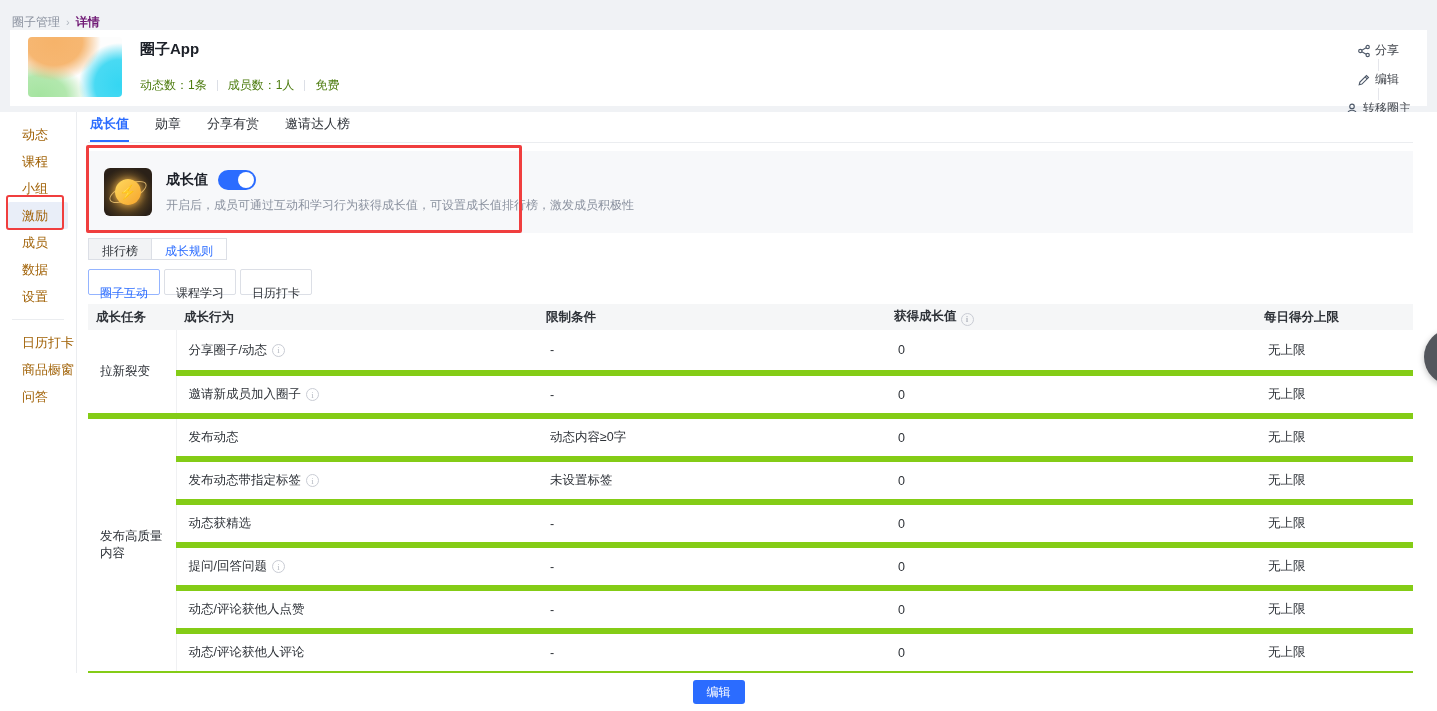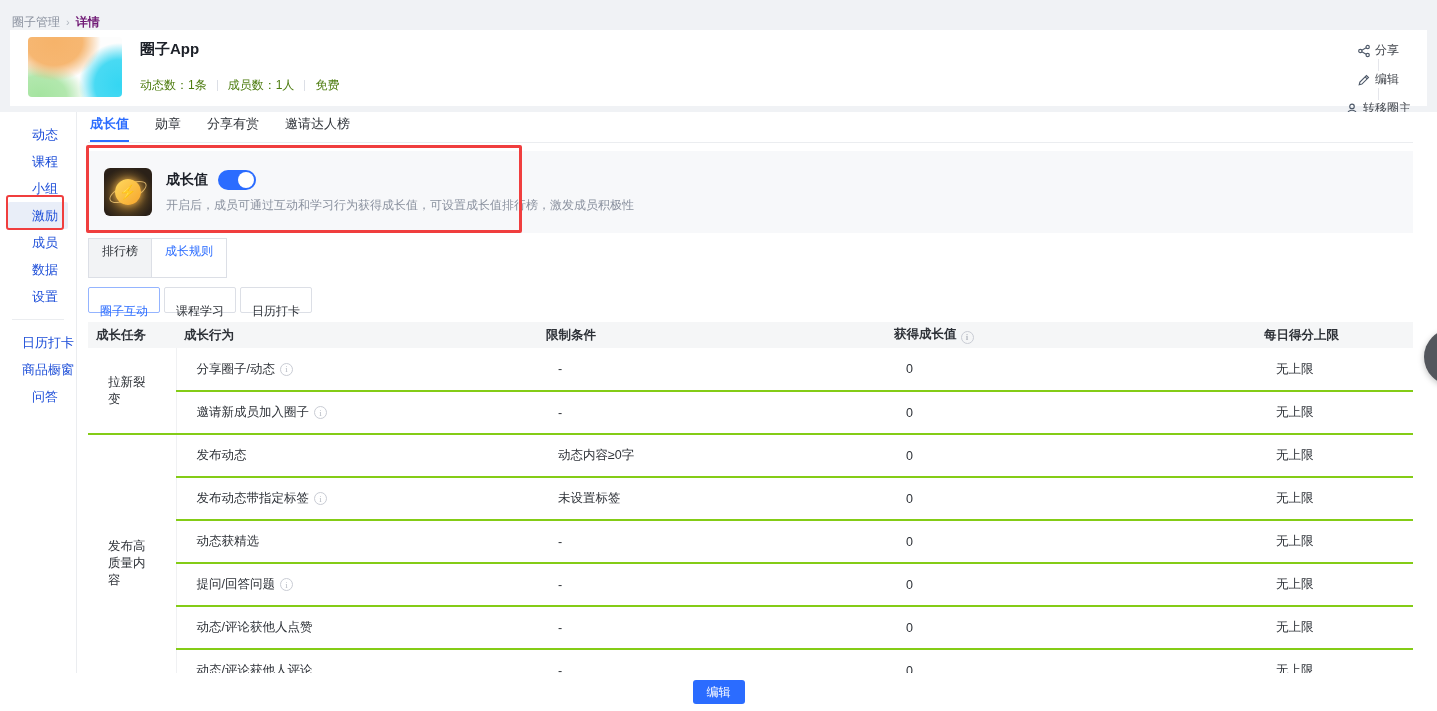--- a/index.html
+++ b/index.html
@@ -30,21 +30,21 @@
   .header-title { position:absolute; left:130px; top:10px; font-size:15px; font-weight:bold; color:#1d2129; }
   .header-stats { position:absolute; left:130px; bottom:12px; display:flex; align-items:center; font-size:12px; color:#4d7c0f; }
   .header-stats .divider { width:1px; height:11px; background:#dcdfe6; margin:0 10px; }
   .header-actions { position:absolute; right:16px; top:12px; display:flex; align-items:center; font-size:12px; color:#42464d;flex-direction:column; }
   .action-btn { display:flex; align-items:center; gap:4px; cursor:pointer; }
   .action-btn svg { display:block; }
   .header-actions .divider { width:1px; height:12px; background:#e5e6eb; margin:0 11px; }
   
   .main { position:absolute; top:112px; left:0; right:0; bottom:0; background:#fff; }
   .sidebar { position:absolute; left:0; top:0; bottom:38px; width:77px; border-right:1px solid #ebedf0; padding-top:9px; }
-  .side-item { margin:0 8px; height:27px; line-height:27px; padding-left:14px; font-size:13px; color:#1d4ed8; cursor:pointer; border-radius:2px; white-space:nowrap;text-align:center; }
+  .side-item { margin:0 8px; height:27px; line-height:27px; padding-left:14px; font-size:13px; color:#a16207; cursor:pointer; border-radius:2px; white-space:nowrap; }
   .side-item.active { background:#e9eef8; }
   .side-divider { height:1px; background:#ebedf0; margin:9px 12px 9px 12px; }
   .content { position:absolute; left:78px; top:0; right:0; bottom:38px; padding:0 24px 0 10px; }
   
   .tabbar { height:31px; border-bottom:1px solid #ebedf0; display:flex; align-items:flex-end; gap:26px; padding:0 2px; }
   .tab { font-size:13px; color:#2e3238; padding-bottom:9px; cursor:pointer; position:relative; }
   .tab.active { color:#2b6cff; font-weight:bold; }
   .tab.active::after { content:""; position:absolute; left:0; right:0; bottom:0; height:2px; background:#2b6cff; }
   
   .feature-card { margin-top:8px; height:82px; background:#f7f8fa; display:flex; align-items:center; padding:0 16px; gap:14px; }
@@ -54,31 +54,31 @@
     background:linear-gradient(135deg,#ffd95e 0%, #f6a52c 100%); display:flex; align-items:center; justify-content:center;
     font-size:14px; color:#fff; box-shadow:0 0 8px rgba(255,190,80,.9); }
   .feature-icon .orbit { position:absolute; left:4px; top:16px; width:40px; height:16px; border:1px solid rgba(255,215,130,.75); border-radius:50%; transform:rotate(-24deg); }
   .feature-title-row { display:flex; align-items:center; gap:10px; }
   .feature-title { font-size:14px; font-weight:bold; color:#1d2129; }
   .toggle { width:38px; height:20px; border-radius:10px; background:#2b6cff; position:relative; cursor:pointer; }
   .toggle .knob { position:absolute; top:2px; right:2px; width:16px; height:16px; border-radius:50%; background:#fff; }
   .feature-desc { margin-top:7px; font-size:12px; color:#8a919f; }
   
   .rule-tabs { margin-top:5px; display:flex; }
-  .rule-tab { height:40px; line-height:25px; padding:0 13px; font-size:12px; border:1px solid #dcdfe6; background:#f2f3f5; color:#2e3238; cursor:pointer; }
+  .rule-tab { height:22px; line-height:25px; padding:0 13px; font-size:12px; border:1px solid #dcdfe6; background:#f2f3f5; color:#2e3238; cursor:pointer; }
   .rule-tab + .rule-tab { margin-left:-1px; }
   .rule-tab.active { background:#fff; color:#2b6cff; }
   
   .scope-pills { margin-top:9px; display:flex; gap:4px; }
   .pill { height:24px; line-height:22px; padding:12px 11px; font-size:12px; border:1px solid #dcdfe6; border-radius:2px; background:#fff; color:#2e3238; cursor:pointer; }
   .pill.active { border-color:#94b4ff; color:#2b6cff; }
   
   table.rules { margin-top:9px; width:100%; border-collapse:collapse; table-layout:fixed; }
   .rules th { background:#f5f6f7; font-size:12.5px; font-weight:bold; color:#2e3238; text-align:left; height:26px; padding:0 8px; }
-  .rules td { font-size:12.5px; color:#2e3238; height:43px; padding:0 20px; border-bottom:2px solid #84cc16; background:#fff; }
+  .rules td { font-size:12.5px; color:#2e3238; height:43px; padding:0 12px; border-bottom:6px solid #84cc16; background:#fff; }
   .rules td.group-cell { border-right:1px solid #f0f1f3; color:#2e3238; }
   .cell-muted { color:#c0c4cc; }
   .behavior-cell { display:flex; align-items:center; gap:5px; }
   .info-icon { display:inline-flex; align-items:center; justify-content:center; width:13px; height:13px; border:1px solid #c9ccd4; border-radius:50%; font-size:9px; color:#b8bcc4; font-family:"Liberation Serif", serif; flex:0 0 13px; }
   .hdr-info { display:inline-flex; vertical-align:-2px; margin-left:4px; }
   
   .footer { position:absolute; left:0; right:0; bottom:0; height:38px; background:#fff; display:flex; align-items:center; justify-content:center; }
   .edit-btn { min-width:52px; height:24px; background:#2b6cff; color:#fff; border:none; border-radius:3px; font-size:12px; cursor:pointer; font-family:"Liberation Sans",sans-serif; }
   
   .anno { position:absolute; border:2px solid #f03e3e; border-radius:3px; pointer-events:none; }

